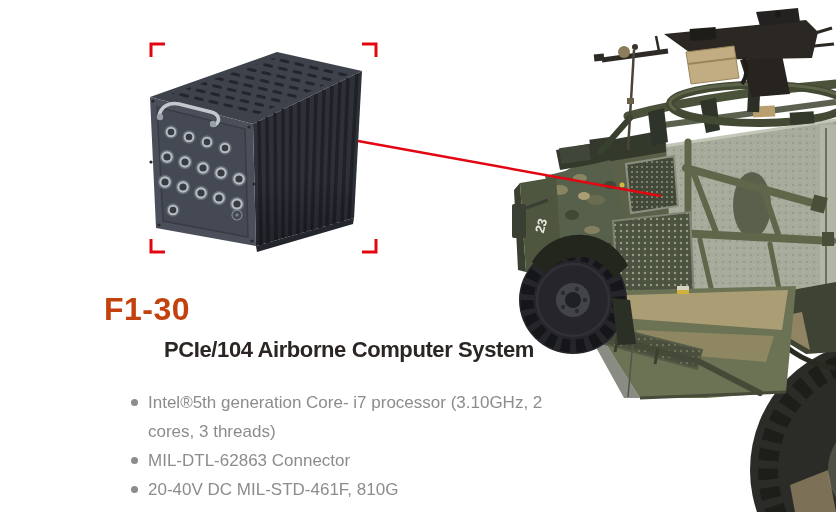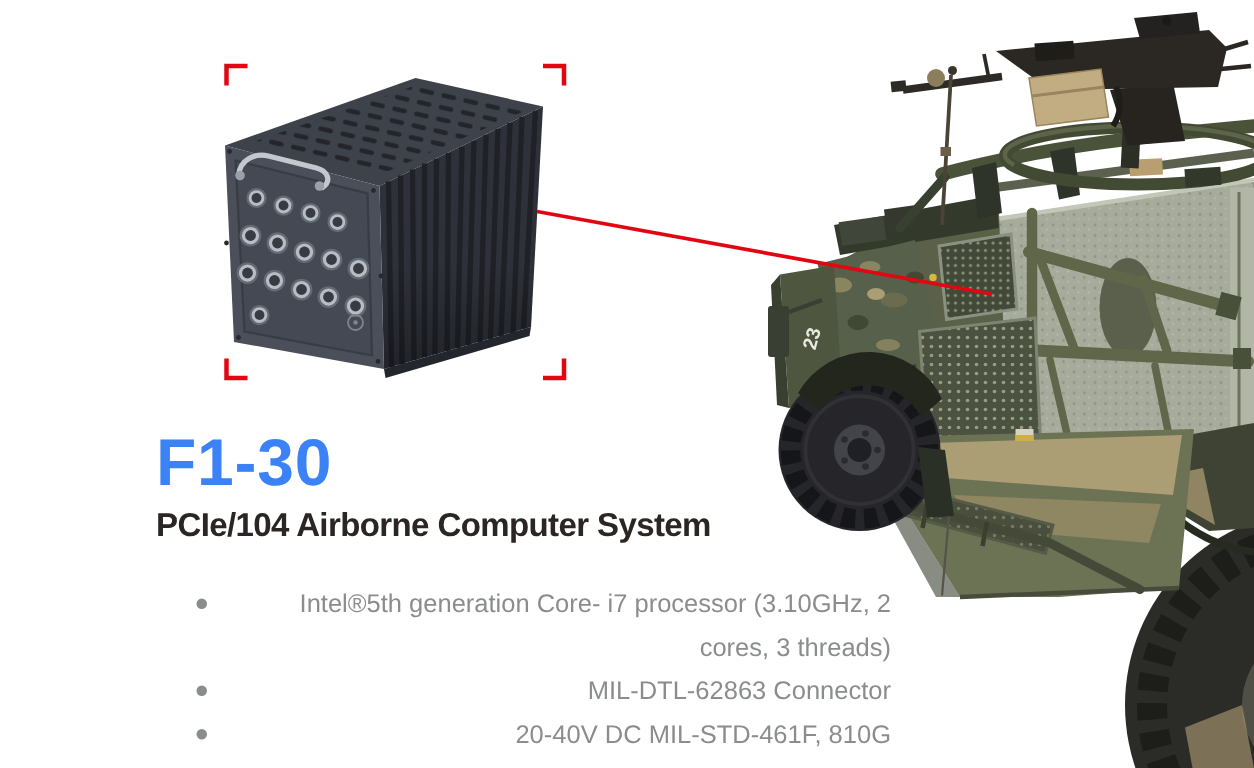--- a/index.html
+++ b/index.html
@@ -1,22 +1,22 @@
 <!DOCTYPE html>
 <html><head>
 <meta charset="utf-8">
 <style>
   html,body{margin:0;padding:0;background:#ffffff;}
   body{width:836px;height:512px;overflow:hidden;font-family:"Liberation Sans",sans-serif;}
   .stage{position:relative;width:836px;height:512px;background:#ffffff;}
   svg.art{position:absolute;left:0;top:0;width:836px;height:512px;display:block;}
   .copy{position:absolute;left:104px;top:292px;width:490px;}
-  .model{margin:0;font-size:44px;line-height:34px;font-weight:bold;color:#3b82f6;letter-spacing:.5px;}
-  .title{margin:11px 0 12px 0;font-size:22px;line-height:25px;font-weight:bold;color:#2b2523;letter-spacing:-.4px;}
-  ul.features{list-style:none;margin:26px 0 0 0;padding:0;text-align:right;}
+  .model{margin:0;font-size:32px;line-height:34px;font-weight:bold;color:#c2410c;letter-spacing:.5px;}
+  .title{margin:11px 0 12px 0;font-size:22px;line-height:25px;font-weight:bold;color:#2b2523;letter-spacing:-.4px;text-align:center;}
+  ul.features{list-style:none;margin:26px 0 0 0;padding:0;}
   ul.features li{position:relative;padding-left:44px;font-size:17px;line-height:29px;color:#8a8c8e;}
   ul.features .dot{position:absolute;left:27px;top:11px;width:7px;height:7px;border-radius:50%;background:#8a8c8e;}
 </style>
 </head>
 <body>
 
 <div class="stage">
 
   <svg class="art" viewBox="0 0 836 512">
     <defs>

